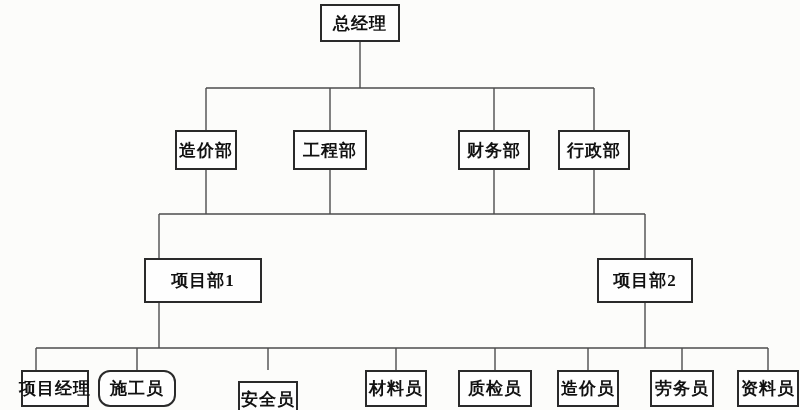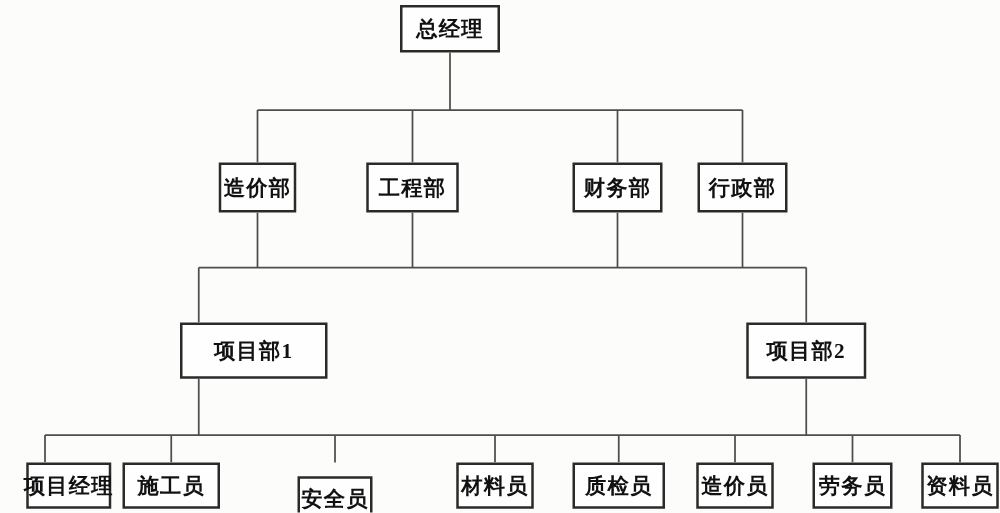--- a/index.html
+++ b/index.html
@@ -45,21 +45,21 @@
   
   .n-dept-0    { left: 175px; top: 130px; width: 62px;  height: 40px; }
   .n-dept-1    { left: 293px; top: 130px; width: 74px;  height: 40px; }
   .n-dept-2    { left: 458px; top: 130px; width: 72px;  height: 40px; }
   .n-dept-3    { left: 558px; top: 130px; width: 72px;  height: 40px; }
   
   .n-proj-0    { left: 100px; top: 258px; width: 118px; height: 45px; margin-left: 44px; }
   .n-proj-1    { left: 597px; top: 258px; width: 96px;  height: 45px; }
   
   .n-staff-0   { left: 2px;   top: 370px; width: 68px;  height: 37px; margin-left: 19px; }
-  .n-staff-1   { left: 98px;  top: 370px; width: 78px;  height: 37px; }
+  .n-staff-1   { left: 98px;  top: 370px; width: 78px;  height: 37px; border-radius: 12px; }
   .n-staff-2   { left: 238px; top: 381px; width: 60px;  height: 37px; }
   .n-staff-3   { left: 365px; top: 370px; width: 62px;  height: 37px; }
   .n-staff-4   { left: 458px; top: 370px; width: 74px;  height: 37px; }
   .n-staff-5   { left: 557px; top: 370px; width: 62px;  height: 37px; }
   .n-staff-6   { left: 650px; top: 370px; width: 64px;  height: 37px; }
   .n-staff-7   { left: 737px; top: 370px; width: 62px;  height: 37px; }
 </style>
 </head>
 <body>
 

